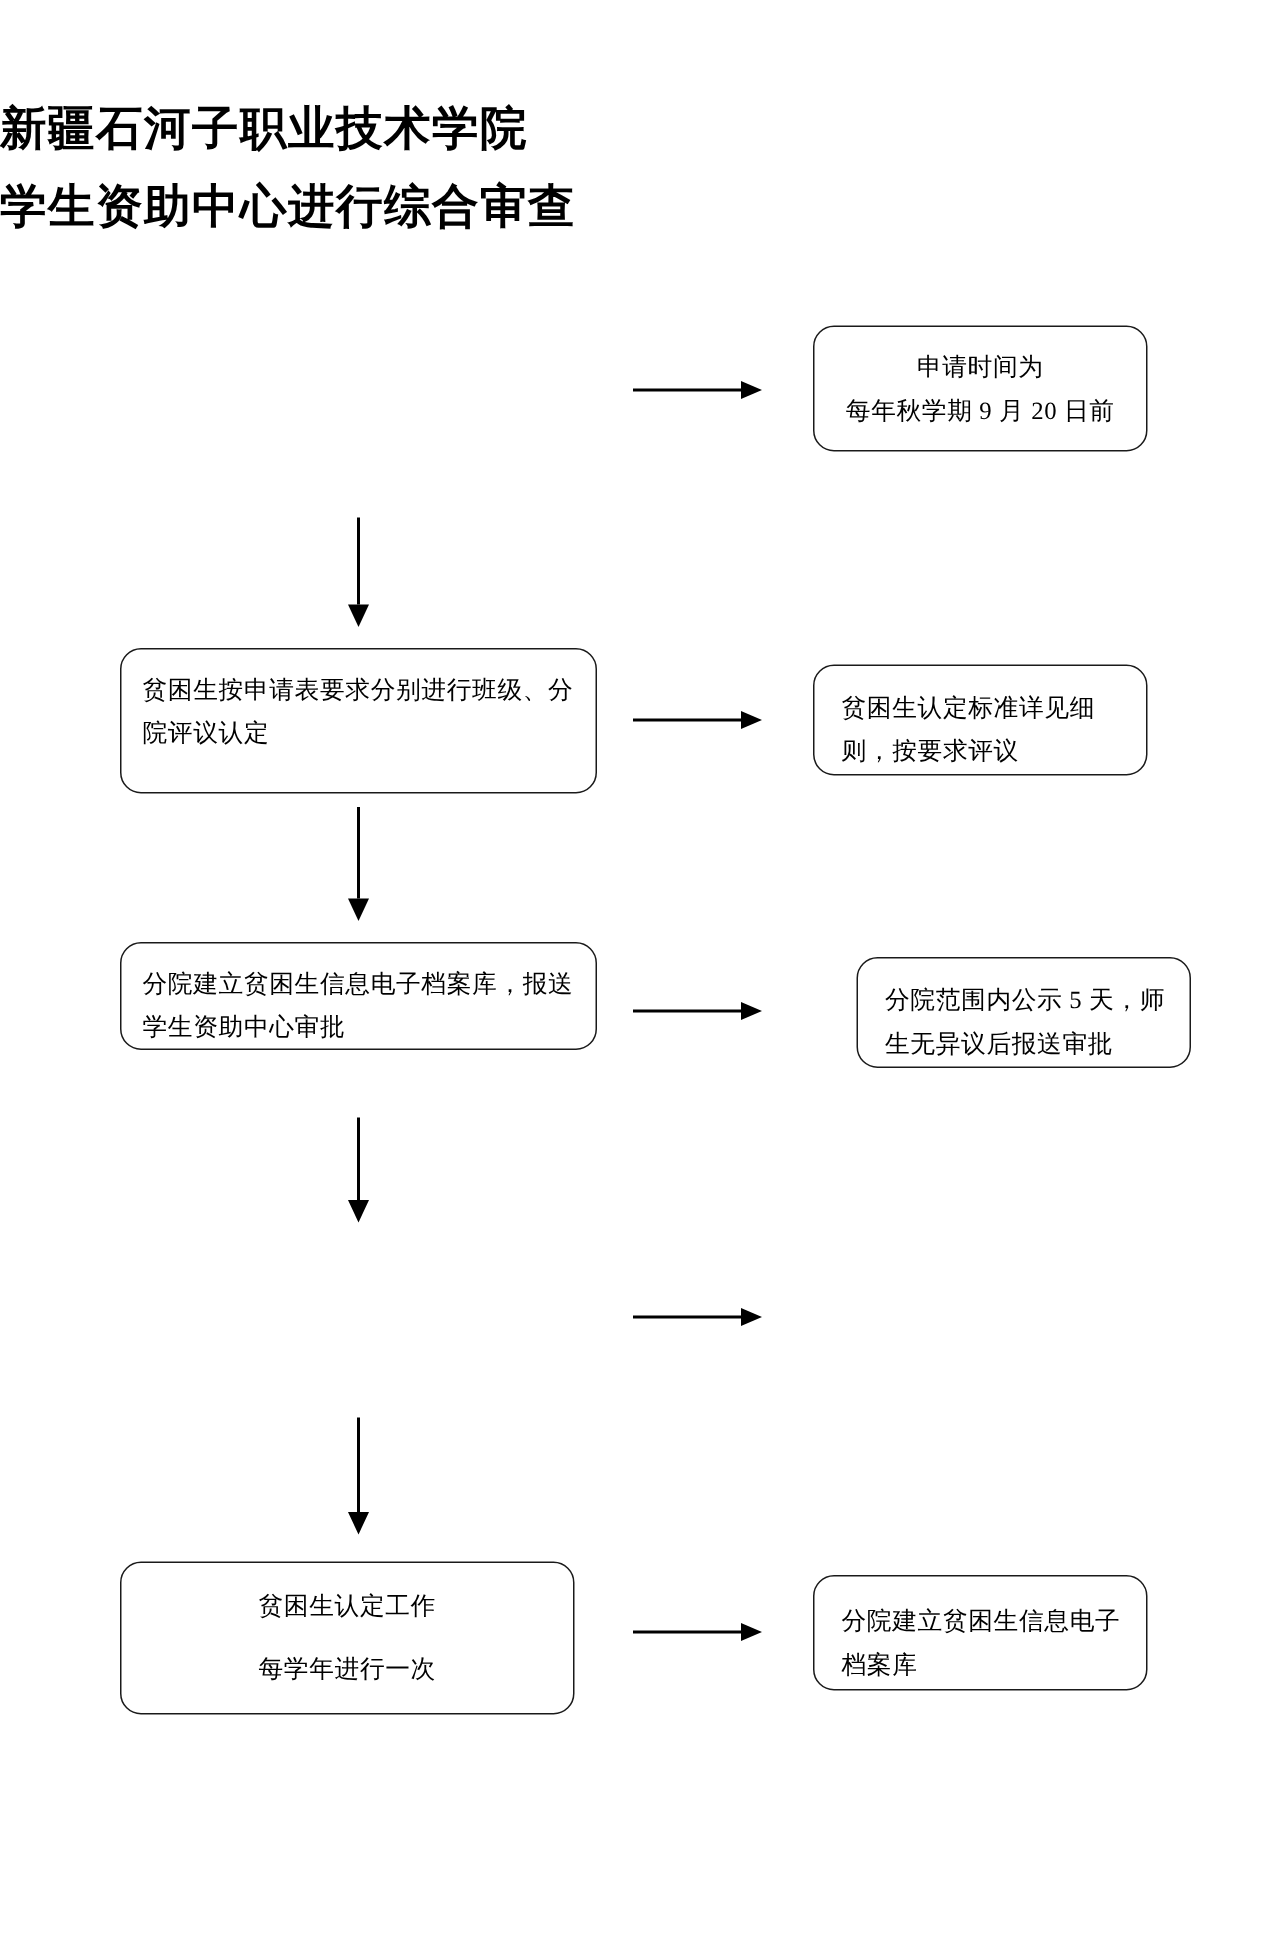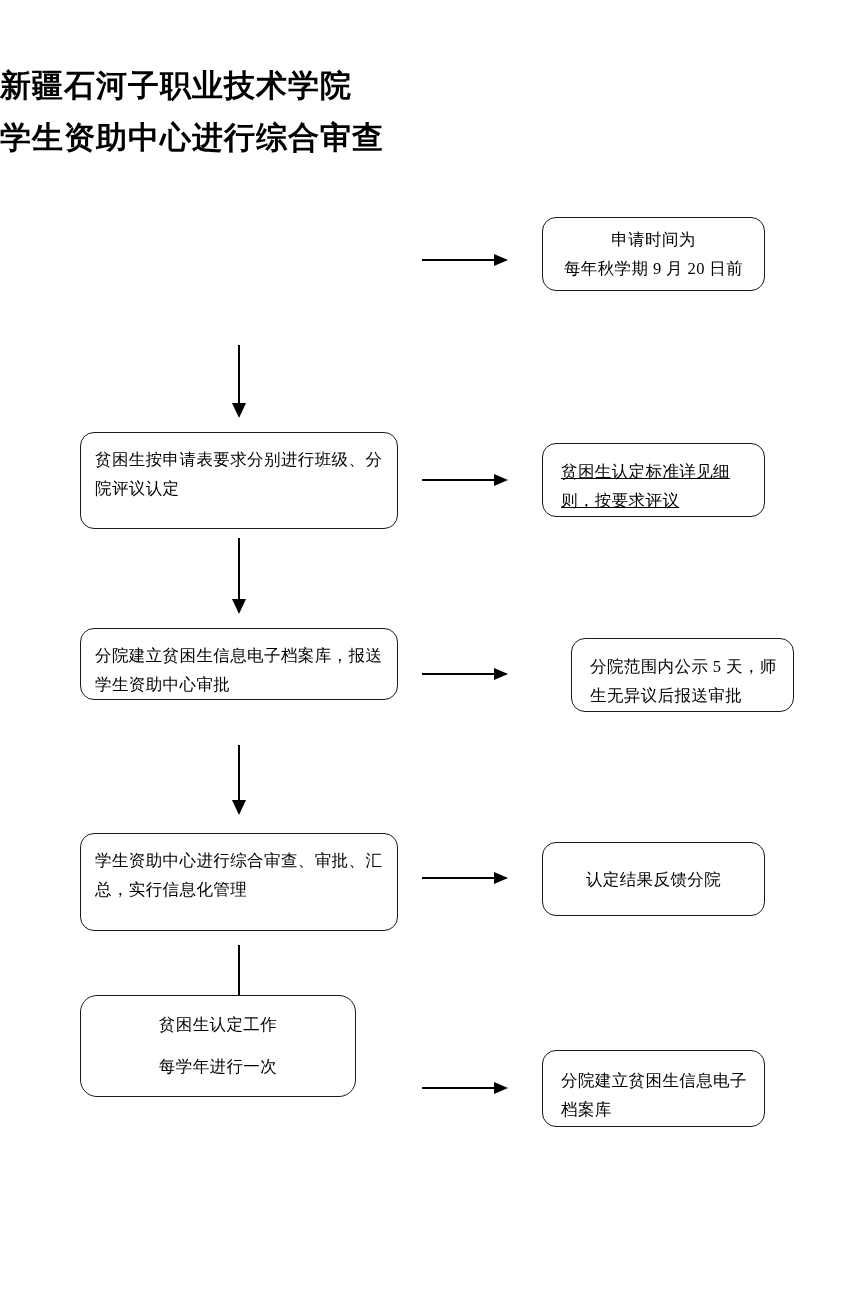--- a/index.html
+++ b/index.html
@@ -132,40 +132,40 @@
     <div class="title-line">新疆石河子职业技术学院</div>
     <div class="title-line">学生资助中心进行综合审查</div>
   </div>
 
 
   <div class="arrow-h" style="left:422px; top:248px; width:86px; height:24px;">
     <div class="shaft" style="width:72px;"></div>
     <div class="head" style="left:72px;"></div>
   </div>
 
-  <div class="node right center-v centered-text" style="left:542px; top:217px; width:223px; height:74px;">
+  <div class="node right center-v centered-text" style="left:542px; top:217px; width:223px; height:84px;">
     <div class="txt" style="white-space:pre-line;">申请时间为
 每年秋学期 9 月 20 日前</div>
   </div>
 
   <div class="arrow-v" style="left:227px; top:345px; width:24px; height:73px;">
     <div class="shaft" style="height:58px;"></div>
     <div class="head" style="top:58px;"></div>
   </div>
 
   <div class="node left" style="left:80px; top:432px; width:318px; height:97px;">
     <div class="txt">贫困生按申请表要求分别进行班级、分院评议认定</div>
   </div>
 
   <div class="arrow-h" style="left:422px; top:468px; width:86px; height:24px;">
     <div class="shaft" style="width:72px;"></div>
     <div class="head" style="left:72px;"></div>
   </div>
 
-  <div class="node right center-v" style="left:542px; top:443px; width:223px; height:74px;text-decoration:underline;">
+  <div class="node right center-v" style="left:542px; top:443px; width:223px; height:74px;">
     <div class="txt">贫困生认定标准详见细则，按要求评议</div>
   </div>
 
   <div class="arrow-v" style="left:227px; top:538px; width:24px; height:76px;">
     <div class="shaft" style="height:61px;"></div>
     <div class="head" style="top:61px;"></div>
   </div>
 
   <div class="node left" style="left:80px; top:628px; width:318px; height:72px;">
     <div class="txt">分院建立贫困生信息电子档案库，报送学生资助中心审批</div>
@@ -178,39 +178,33 @@
 
   <div class="node right center-v" style="left:542px; top:638px; width:223px; height:74px;margin-left:29px;">
     <div class="txt">分院范围内公示 5 天，师生无异议后报送审批</div>
   </div>
 
   <div class="arrow-v" style="left:227px; top:745px; width:24px; height:70px;">
     <div class="shaft" style="height:55px;"></div>
     <div class="head" style="top:55px;"></div>
   </div>
 
-  <div class="node left" style="left:80px; top:833px; width:318px; height:98px;">
-    <div class="txt">学生资助中心进行综合审查、审批、汇总，实行信息化管理</div>
-  </div>
 
   <div class="arrow-h" style="left:422px; top:866px; width:86px; height:24px;">
     <div class="shaft" style="width:72px;"></div>
     <div class="head" style="left:72px;"></div>
   </div>
 
-  <div class="node right center-v centered-text" style="left:542px; top:842px; width:223px; height:74px;">
-    <div class="txt">认定结果反馈分院</div>
-  </div>
 
   <div class="arrow-v" style="left:227px; top:945px; width:24px; height:78px;">
     <div class="shaft" style="height:63px;"></div>
     <div class="head" style="top:63px;"></div>
   </div>
 
-  <div class="node left center-v centered-text wide-lines" style="left:80px; top:995px; width:276px; height:102px;border-radius:17px;">
+  <div class="node left center-v centered-text wide-lines" style="left:80px; top:1041px; width:303px; height:102px;">
     <div class="txt" style="white-space:pre-line;">贫困生认定工作
 每学年进行一次</div>
   </div>
 
   <div class="arrow-h" style="left:422px; top:1076px; width:86px; height:24px;">
     <div class="shaft" style="width:72px;"></div>
     <div class="head" style="left:72px;"></div>
   </div>
 
   <div class="node right center-v" style="left:542px; top:1050px; width:223px; height:77px;">

